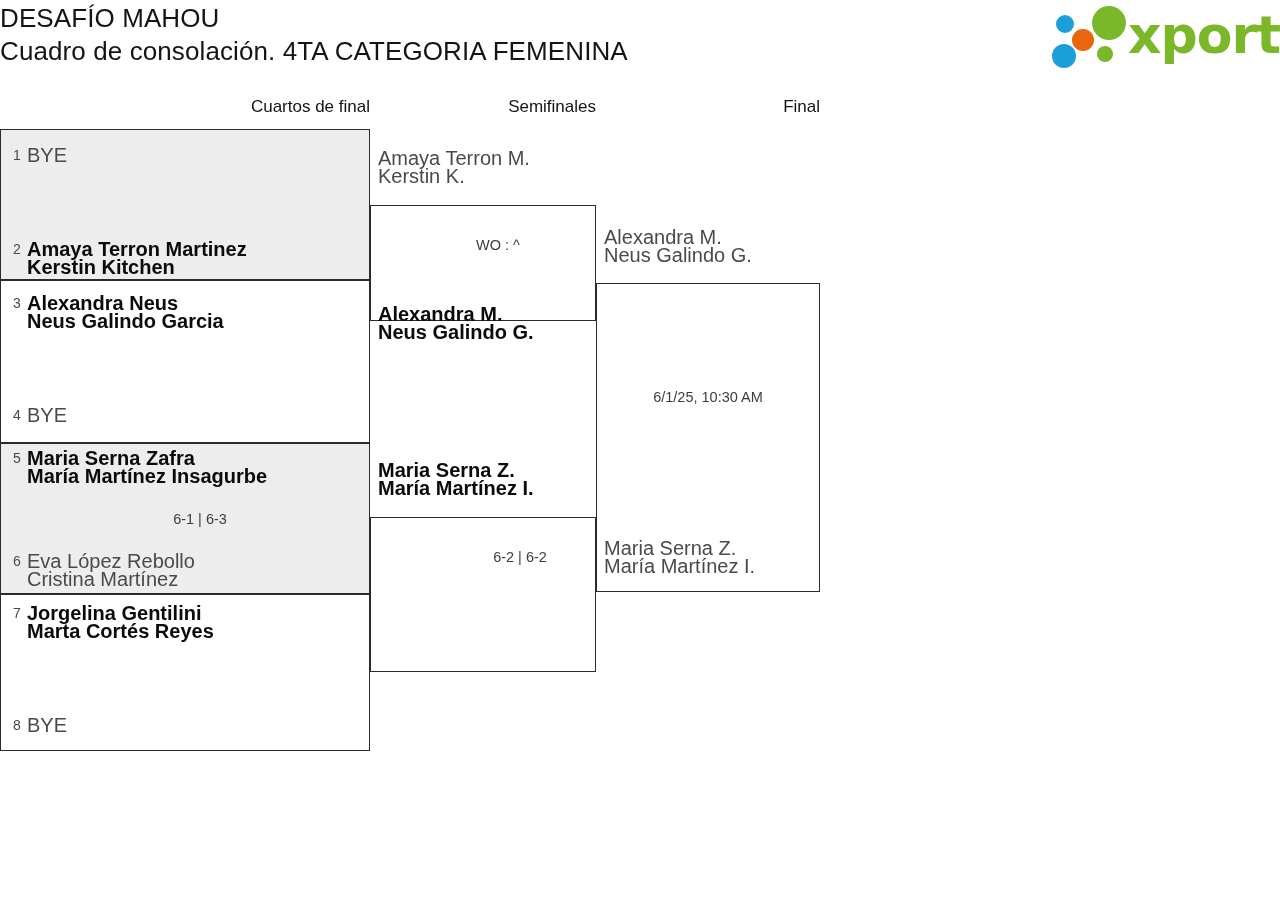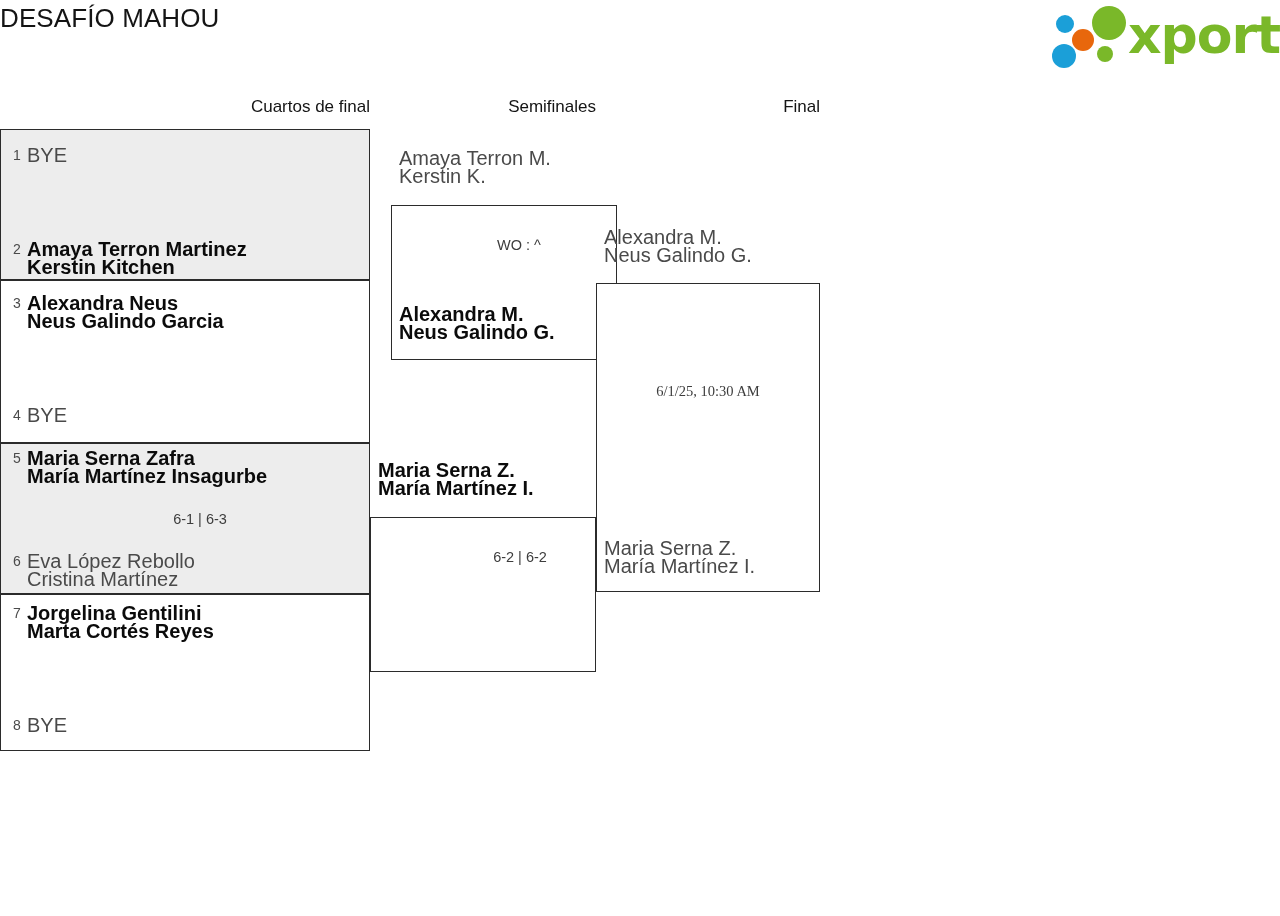--- a/index.html
+++ b/index.html
@@ -160,43 +160,44 @@
   #m-qf-1 .side-bot { top: 110px; }
   #m-qf-2 .side-top { top: 13px; }
   #m-qf-2 .side-bot { top: 125px; }
   #m-qf-3 .side-top { top: 5px; }
   #m-qf-3 .side-bot { top: 108px; }
   #m-qf-3 .score    { top: 66px; }
   #m-qf-4 .side-top { top: 9px; }
   #m-qf-4 .side-bot { top: 121px; }
 
   
-  #m-sf-1 { left: 391px; top: 205px; width: 226px; height: 155px; }
+  #m-sf-1 { left: 370px; top: 205px; width: 226px; height: 116px; }
   #m-sf-2 { left: 370px; top: 517px; width: 226px; height: 155px; }
 
   #m-sf-1 .side-top { top: -57px; }
   #m-sf-1 .side-bot { top: 99px; }
   #m-sf-1 .score    { top: 30px; }
   #m-sf-2 .side-top { top: -57px; }
   #m-sf-2 .side-bot { top: 99px; }
   #m-sf-2 .score    { top: 30px; padding-left: 22px; }
 
   
   #m-fi-1 { left: 596px; top: 283px; width: 224px; height: 309px; }
   #m-fi-1 .side-top { top: -56px; }
   #m-fi-1 .side-bot { top: 255px; }
-  #m-fi-1 .datetime { top: 98px; font-family: Liberation Serif, serif; }
+  #m-fi-1 .datetime { top: 104px; }
 
   #m-sf-1 .side, #m-sf-2 .side, #m-fi-1 .side { padding-left: 7px; }
 </style>
 </head>
 <body>
 
 <div id="header">
   <div class="title-line" id="title-main">DESAFÍO MAHOU</div>
+  <div class="title-line" id="title-sub">Cuadro de consolación. 4TA CATEGORIA FEMENINA</div>
 
   <div id="logo">
     <span class="dot" id="logo-dot-blue-tl"></span>
     <span class="dot" id="logo-dot-orange"></span>
     <span class="dot" id="logo-dot-blue-bl"></span>
     <span class="dot" id="logo-dot-green-lg"></span>
     <span class="dot" id="logo-dot-green-sm"></span>
     <span id="logo-wordmark">xporty</span>
   </div>
 </div>

